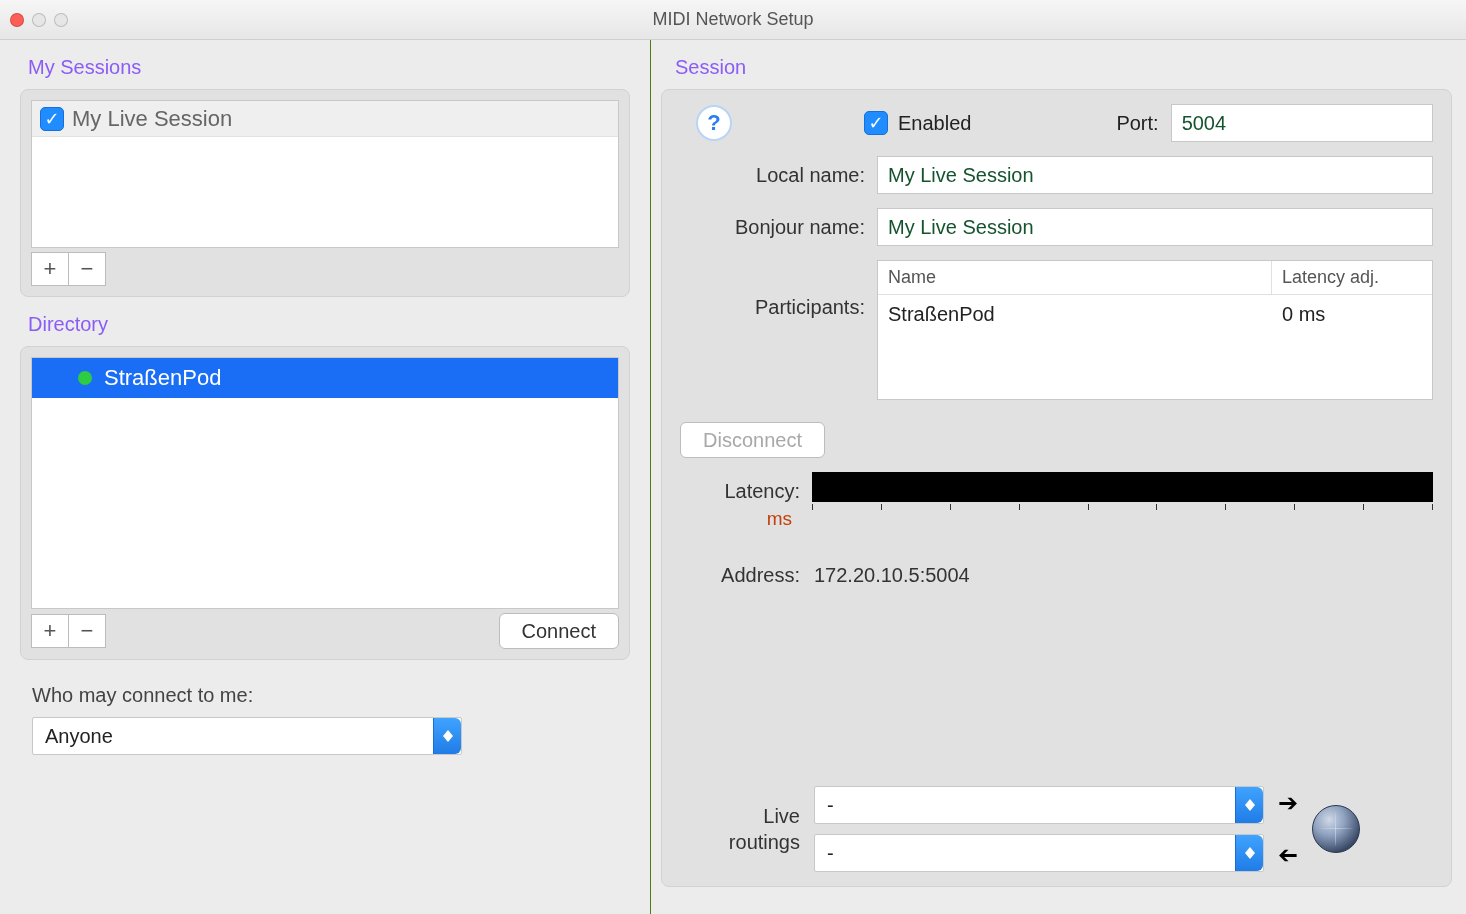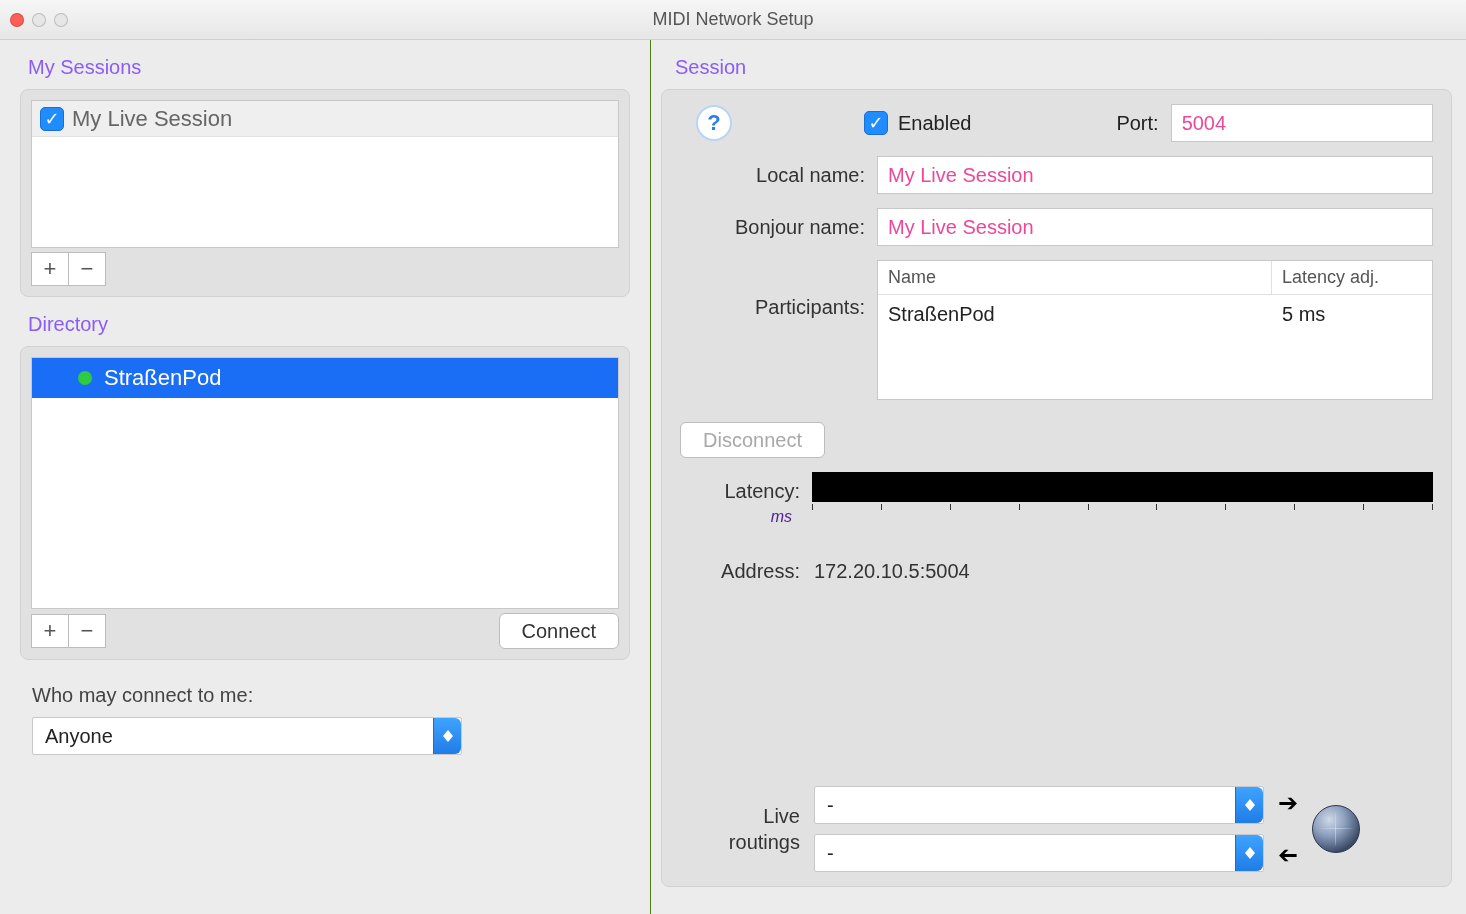--- a/index.html
+++ b/index.html
@@ -42,21 +42,21 @@
   .popup { display:flex; align-items:center; background:#fff; border:1px solid #c8c8c8; border-radius:2px; height:38px; width:430px; position:relative; }
   .popup span.val { padding:0 12px; font-size:20px; color:#222; }
   .popup .caret { width:28px; height:100%; background: linear-gradient(#3fa3ff,#1f7ce6); border-left:1px solid #1a6ed8; border-radius:0 6px 6px 0; display:flex; flex-direction:column; align-items:center; justify-content:center; color:#fff; position:absolute; right:0; top:0; }
   .caret svg { width:10px; height:6px; display:block; }
 
   
   .right-inner { background:#e1e1e1; border:1px solid #d2d2d2; border-radius:8px; padding:14px 18px; margin: 0 0 0 10px; flex:1; display:flex; flex-direction:column; }
 
   .form-row { display:flex; align-items:center; gap:12px; margin-bottom:14px; }
   .form-row .lbl { width: 185px; text-align:right; font-size:20px; color:#333; }
-  .text-input { flex:1; height:38px; background:#fff; border:1px solid #c8c8c8; padding:0 10px; font-size:20px; color:#ec4899; }
+  .text-input { flex:1; height:38px; background:#fff; border:1px solid #c8c8c8; padding:0 10px; font-size:20px; color:#14532d; }
   .port-input { width:180px; }
   .q-btn { width:36px; height:36px; border-radius:50%; background:#fff; border:2px solid #b8d5f5; color:#2a7ff0; font-size:22px; display:flex; align-items:center; justify-content:center; font-weight:600; margin-left:16px; }
 
   .participants-box { background:#fff; border:1px solid #c8c8c8; flex:1; display:flex; flex-direction:column; }
   .part-head { display:flex; border-bottom:1px solid #e0e0e0; font-size:18px; color:#555;}
   .part-head div { padding:6px 10px; }
   .col-name { flex:1; border-right:1px solid #e0e0e0; }
   .col-lat { width: 160px; }
   .part-body { flex:1; }
   .part-row { display:flex; font-size:20px; }
@@ -83,21 +83,21 @@
   }
   .globe::before, .globe::after {
     content:""; position:absolute; border:1px solid rgba(220,228,240,.55);
   }
   .globe::before { left:6px; right:6px; top:22px; height:0; border-width:1px 0 0 0; border-radius:50%; }
   .globe::after  { top:6px; bottom:6px; left:22px; width:0; border-width:0 0 0 1px; border-radius:50%; }
 
   .spacer { flex:1; }
   .disconnect-row { display:flex; justify-content:flex-start; margin:8px 6px 14px 0; }
   .disabled-btn { color:#a8a8a8; }
-  .ms-lbl { font-size:16px; color:#4c1d95; text-align:right; width:185px; padding-right:58px;font-style:italic;}
+  .ms-lbl { font-size:19px; color:#c2410c; text-align:right; width:185px; padding-right:58px;}
 
   .addr-row { display:flex; align-items:center; margin-top:20px; }
   .addr-row .lbl { width:120px; text-align:right; font-size:20px; color:#333; }
   .addr-row .val { padding-left:14px; font-size:20px; color:#333; }
 </style>
 </head>
 <body>
 
 <div class="titlebar">
   <div class="tl-buttons">
@@ -185,21 +185,21 @@
       <div class="form-row" style="align-items:flex-start;">
         <div class="lbl" style="padding-top:36px;">Participants:</div>
         <div class="participants-box" style="height:140px;">
           <div class="part-head">
             <div class="col-name">Name</div>
             <div class="col-lat">Latency adj.</div>
           </div>
           <div class="part-body">
             <div class="part-row">
               <div class="col-name">StraßenPod</div>
-              <div class="col-lat">5 ms</div>
+              <div class="col-lat">0 ms</div>
             </div>
           </div>
         </div>
       </div>
 
       <div class="disconnect-row">
         <button class="wide-btn disabled-btn">Disconnect</button>
       </div>
 
       <div class="form-row" style="margin-bottom:2px;">

